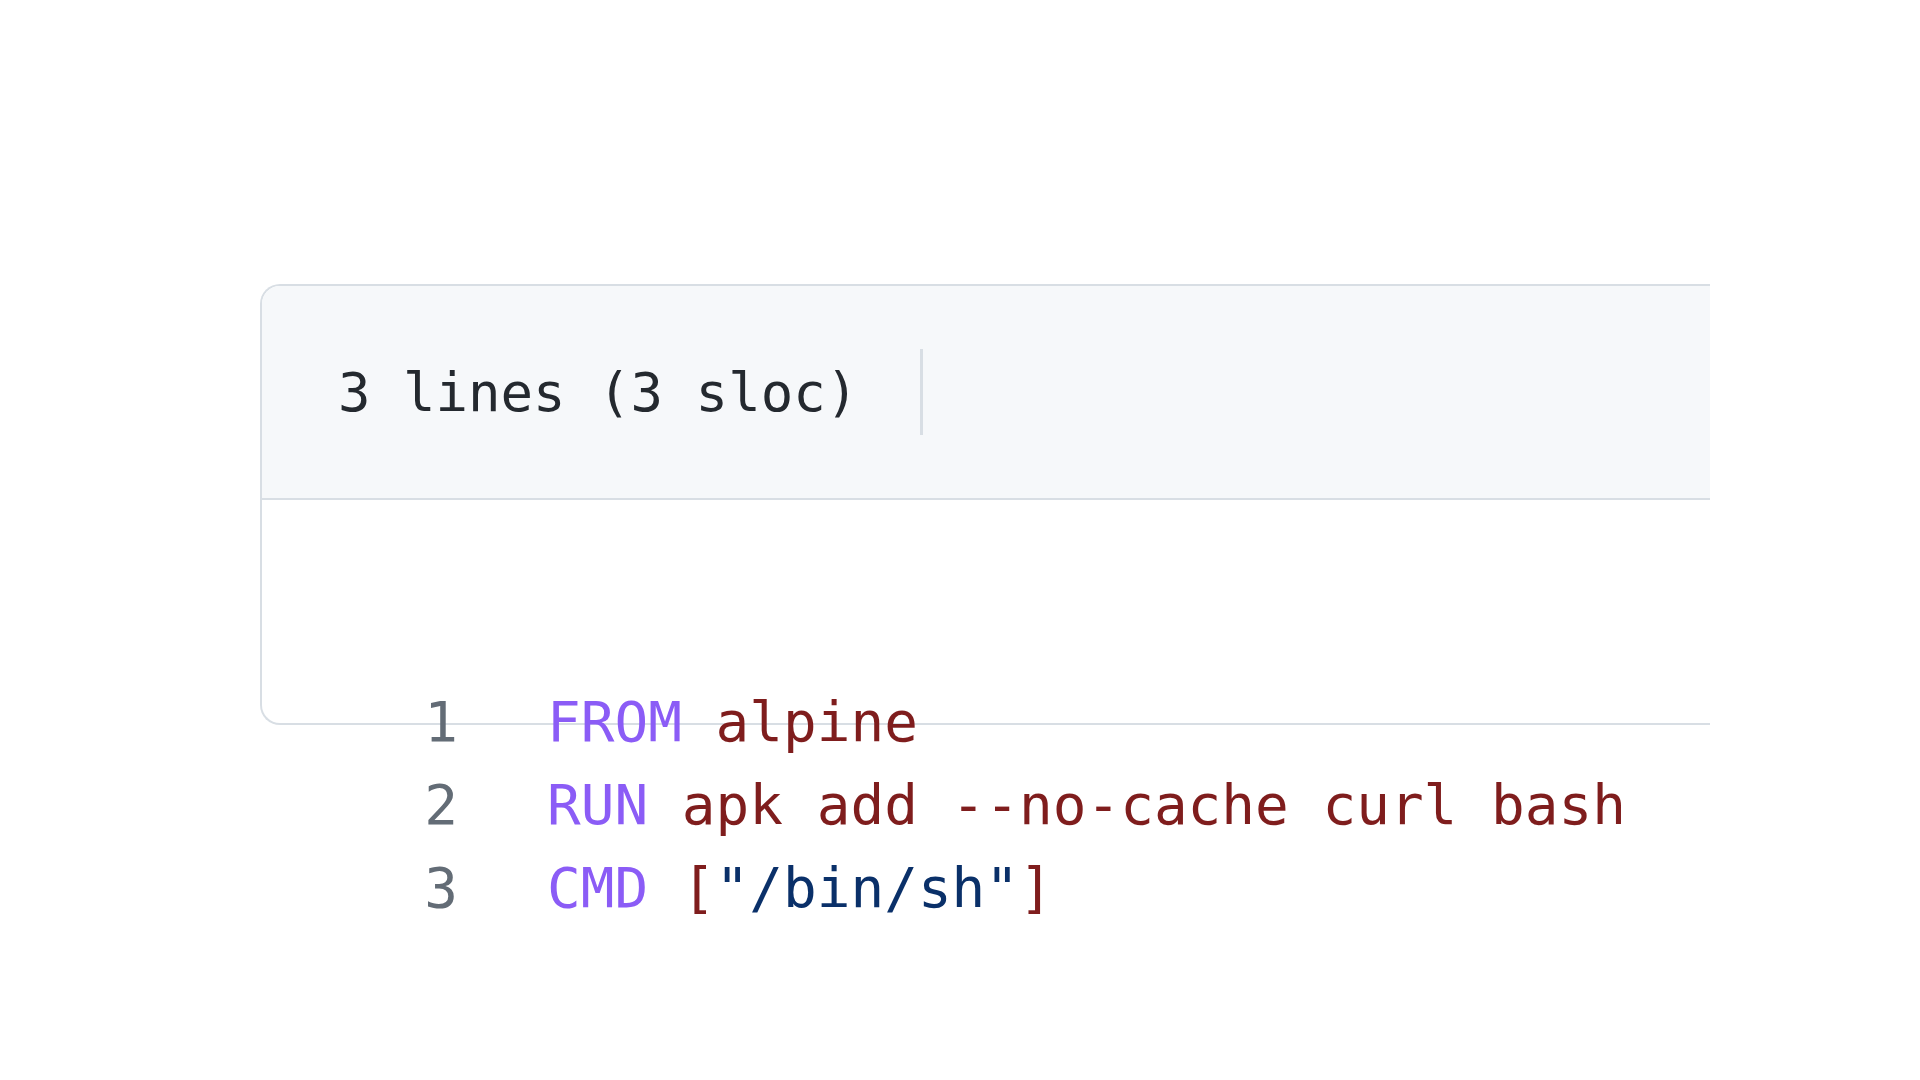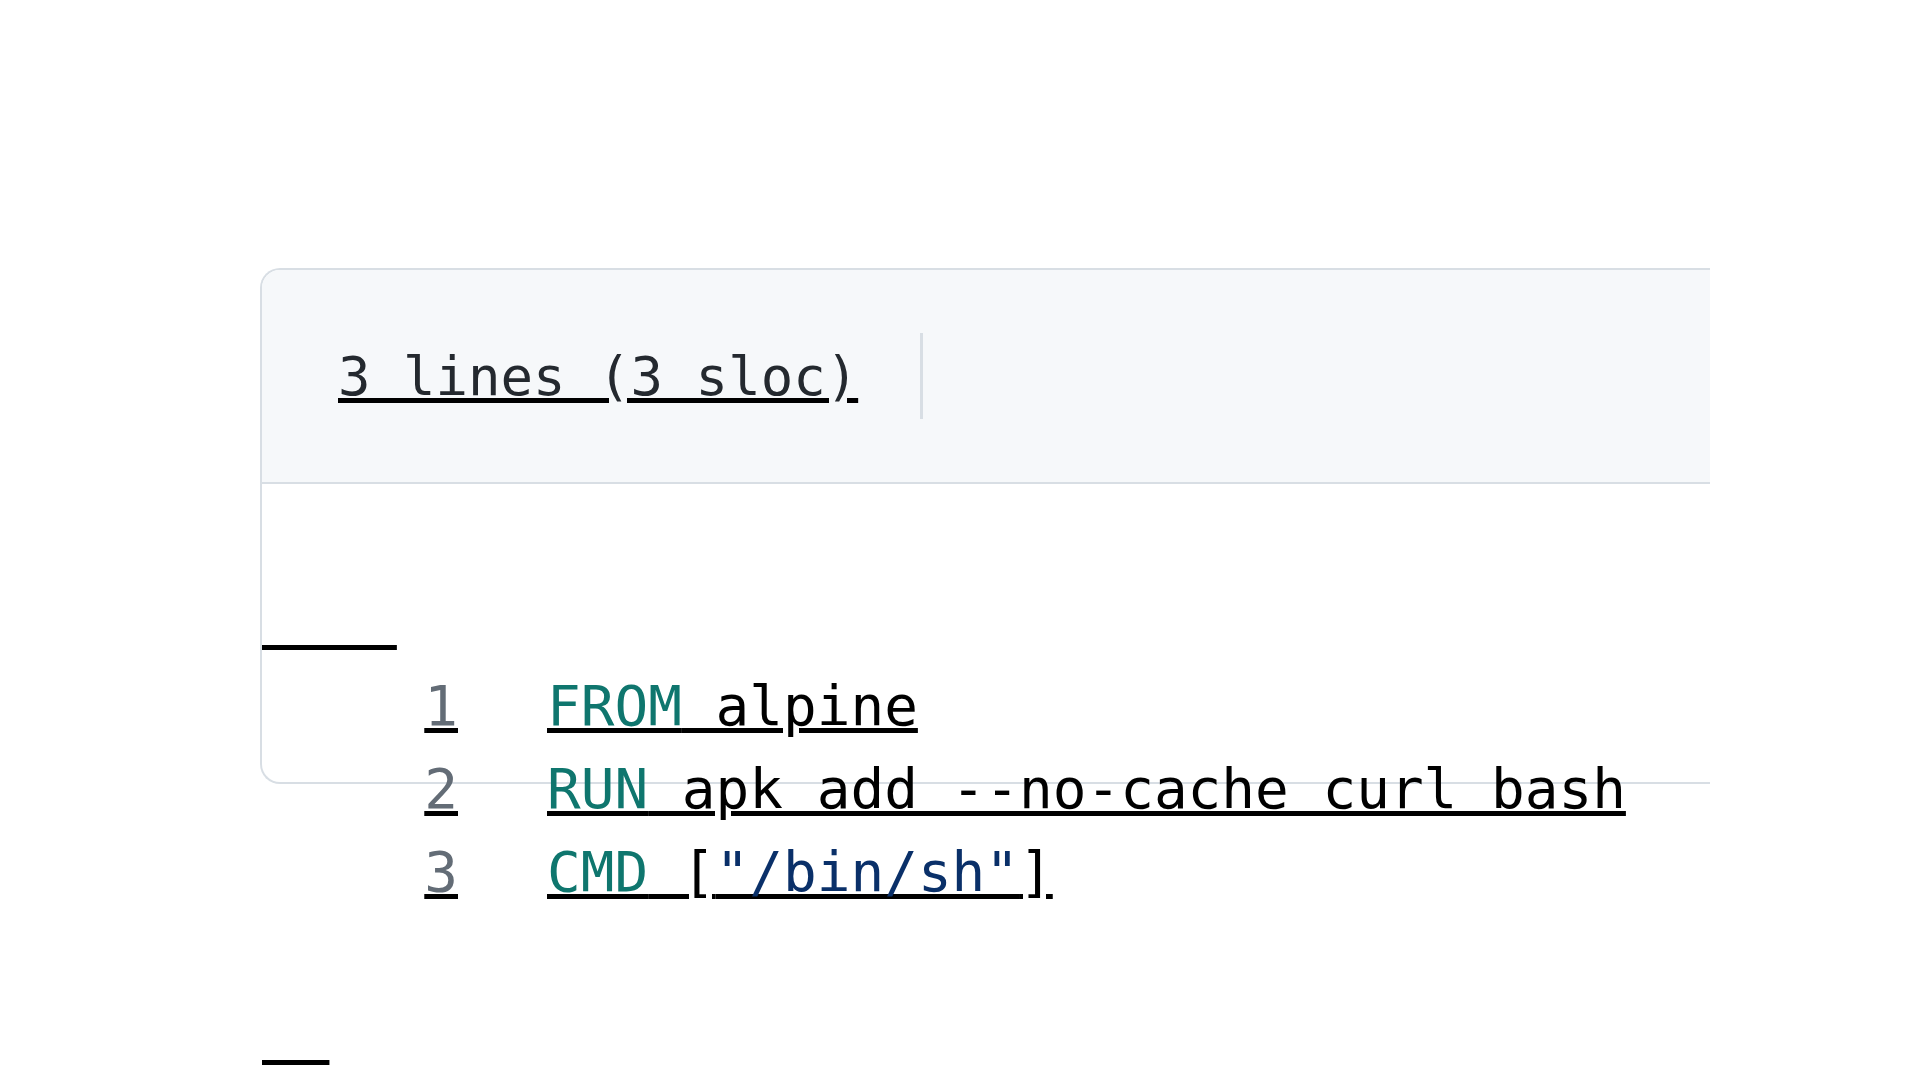--- a/index.html
+++ b/index.html
@@ -9,29 +9,28 @@
     width: 1920px;
     height: 1080px;
     overflow: hidden;
     font-family: "DejaVu Sans Mono", "Liberation Mono", monospace;
   }
 
   
   .blob-card {
     position: absolute;
     left: 260px;
-    top: 268px;
+    top: 284px;
     width: 1450px;
-    height: 516px;
+    height: 441px;
     box-sizing: border-box;
     border: 2px solid #d8dee4;
     border-right: none;
     border-radius: 20px 0 0 20px;
     background: #ffffff;
-    text-decoration: underline;
   }
 
   .blob-header {
     box-sizing: border-box;
     height: 214px;
     background: #f6f8fa;
     border-bottom: 2px solid #d8dee4;
     border-radius: 18px 0 0 0;
     display: flex;
     align-items: center;
@@ -67,23 +66,23 @@
     width: 196px;
     text-align: right;
     color: #636c76;
     cursor: pointer;
   }
 
   .line-content {
     padding-left: 89px;
   }
 
-  .tok-keyword { color: #0f766e; }
+  .tok-keyword { color: #8b5cf6; }
   .tok-string  { color: #0a3069; }
-  .tok-plain   { color: #000000; }
+  .tok-plain   { color: #7f1d1d; }
 </style>
 </head>
 <body>
 
 <div class="blob-card">
   <div class="blob-header">
     <span>3 lines (3 sloc)</span>
     <span class="header-divider"></span>
   </div>
   <div class="blob-code">

